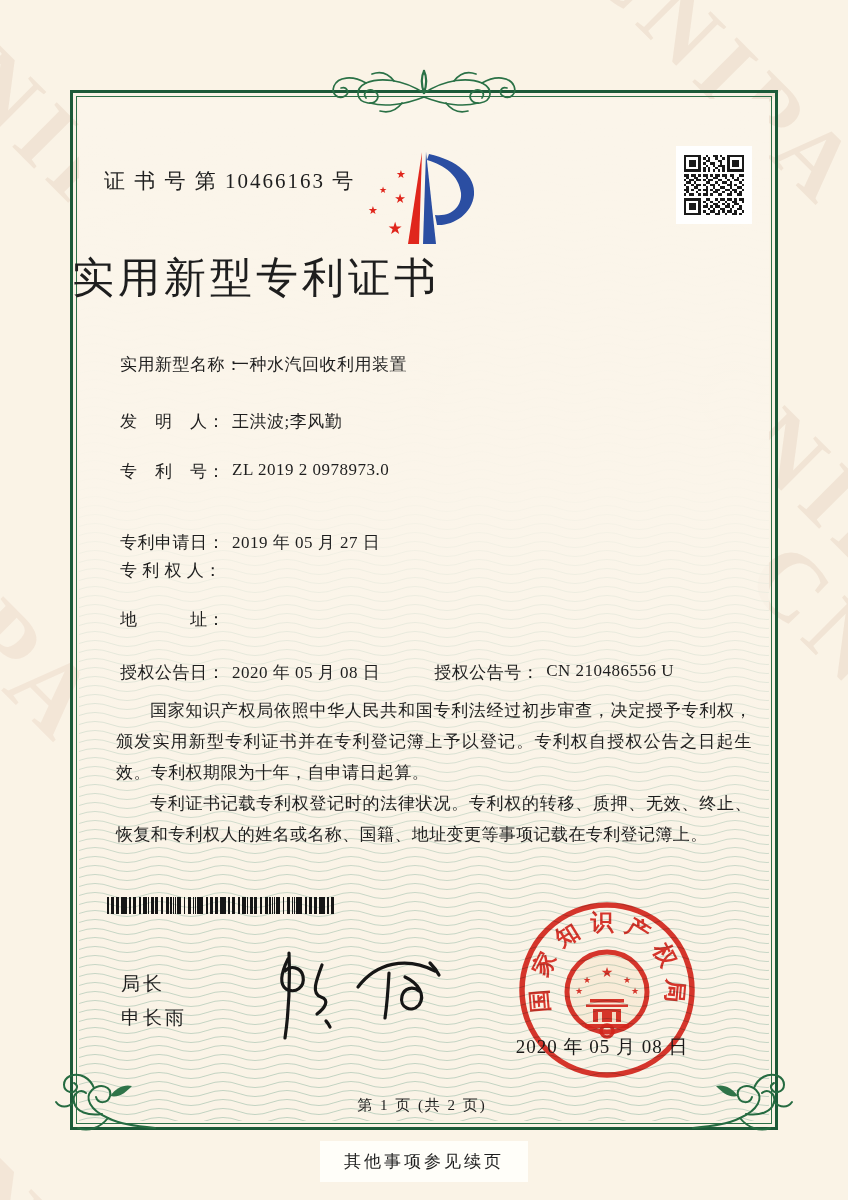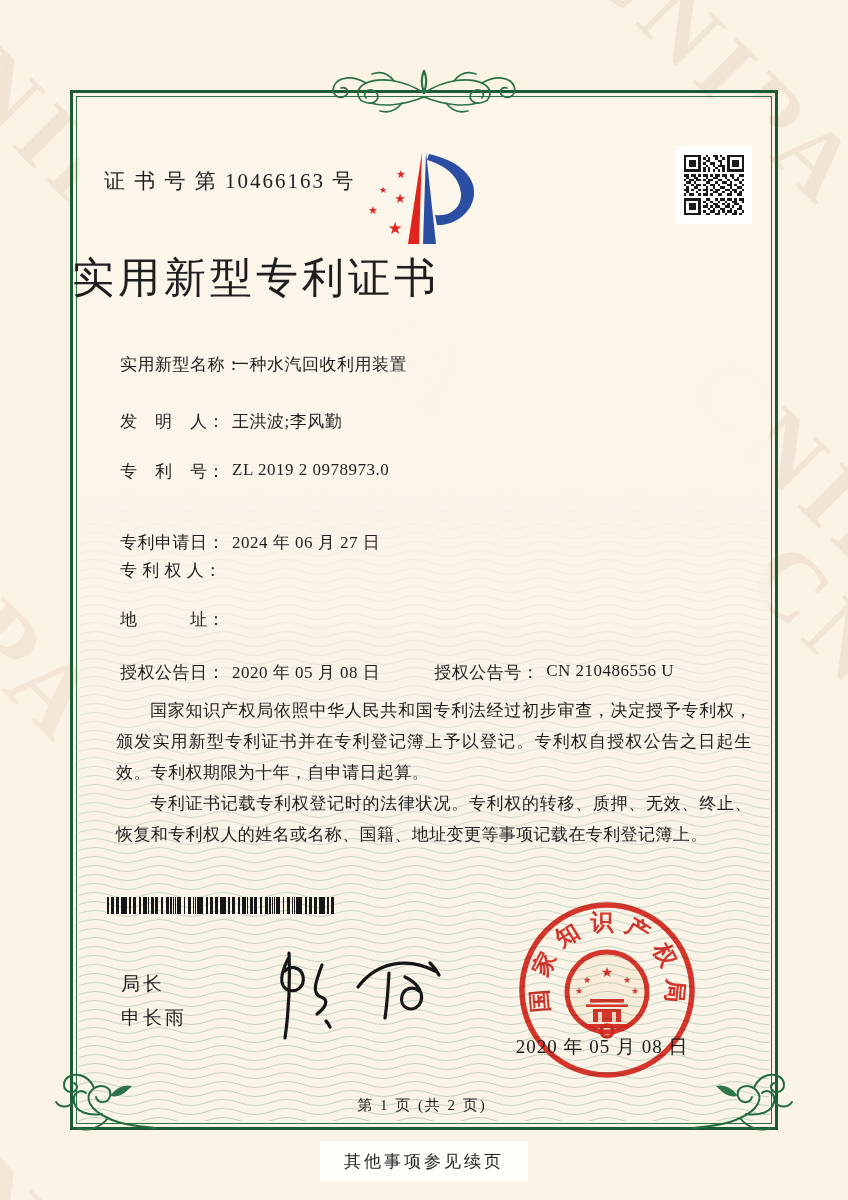--- a/index.html
+++ b/index.html
@@ -169,21 +169,21 @@
 <div class="row" style="top:410px;">
   <span class="lbl">发　明　人：</span>
   <span class="val">王洪波;李风勤</span>
 </div>
 <div class="row" style="top:460px;">
   <span class="lbl">专　利　号：</span>
   <span class="val">ZL 2019 2 0978973.0</span>
 </div>
 <div class="row" style="top:509px;margin-top:22px;">
   <span class="lbl">专利申请日：</span>
-  <span class="val">2024 年 06 月 27 日</span>
+  <span class="val">2019 年 05 月 27 日</span>
 </div>
 <div class="row" style="top:559px;">
   <span class="lbl">专 利 权 人：</span>
 </div>
 <div class="row" style="top:608px;">
   <span class="lbl">地　　　址：</span>
 </div>
 <div class="row" style="top:661px;">
   <span class="lbl">授权公告日：</span>
   <span class="val">2020 年 05 月 08 日</span>

